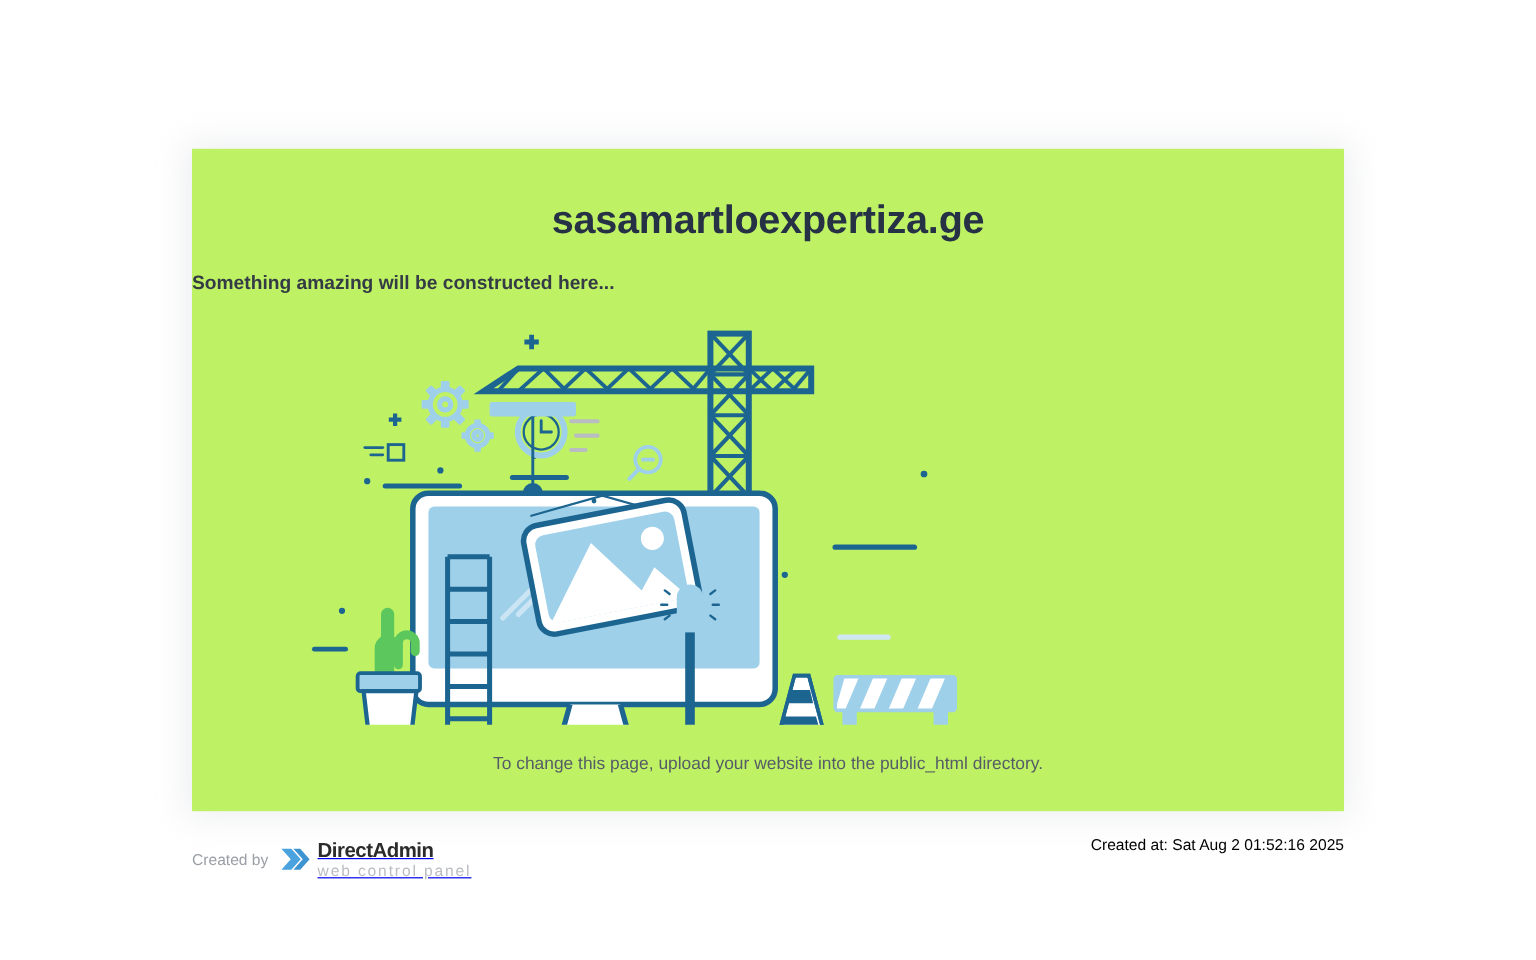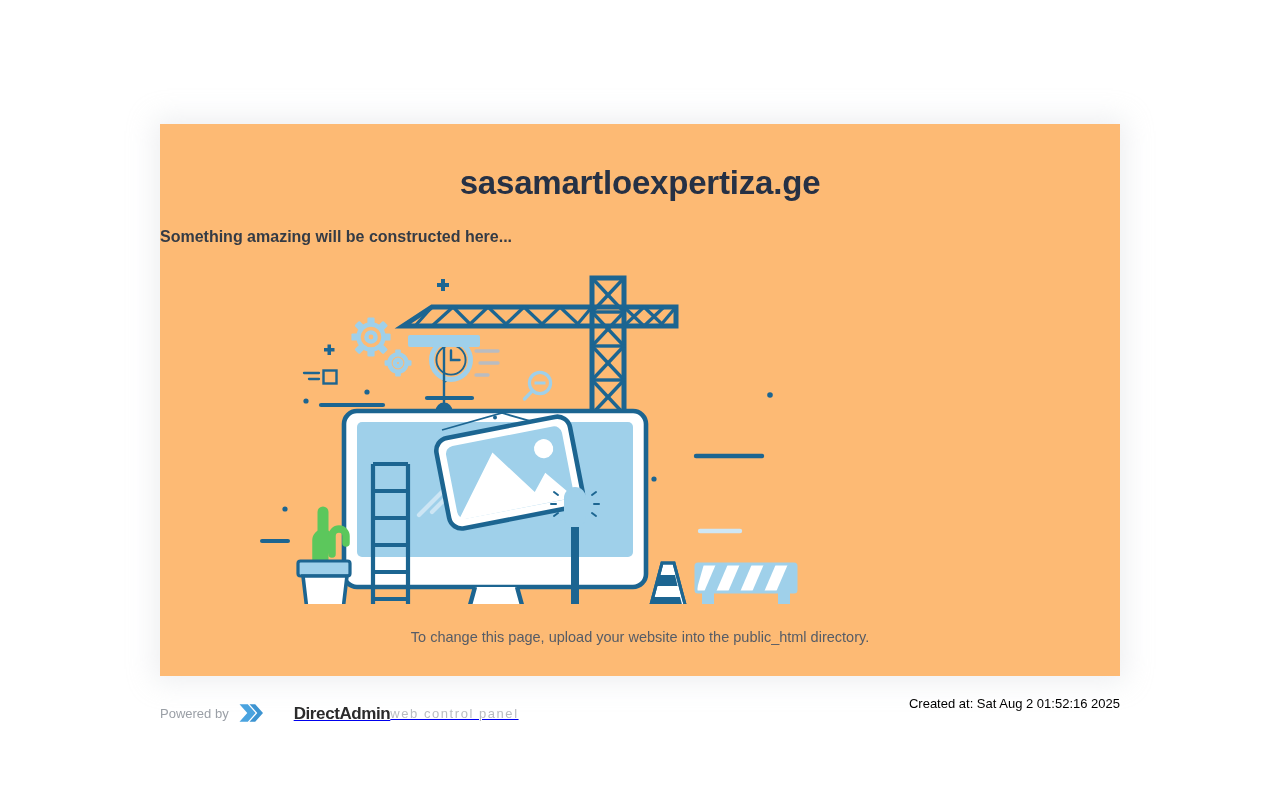--- a/index.html
+++ b/index.html
@@ -25,21 +25,21 @@
     height: 800px;
   }
 
   
   .card {
     position: absolute;
     left: 160px;
     top: 124px;
     width: 960px;
     height: 552px;
-    background: #fdba74;
+    background: #bef264;
     box-shadow: 0 0 26px 6px rgba(200, 203, 210, 0.30);
     box-sizing: border-box;
   }
 
   .card-title {
     position: absolute;
     left: 0;
     top: 40px;
     width: 960px;
     text-align: center;
@@ -108,23 +108,22 @@
     align-items: center;
     gap: 6px;
   }
   .da-mark {
     width: 26px;
     height: 26px;
     flex: 0 0 26px;
   }
   .da-words {
     display: flex;
-    flex-direction: row;
+    flex-direction: column;
     line-height: 1;
-    margin-left: 24px;
   }
   .da-name {
     font-size: 17px;
     font-weight: bold;
     color: #2b2b2b;
     letter-spacing: -0.4px;
   }
   .da-tagline {
     margin-top: 2px;
     font-size: 13px;
@@ -399,21 +398,21 @@
 
       </svg>
     </div>
 
     <div class="card-note">To change this page, upload your website into the public_html directory.</div>
   </div>
 
   <div class="footer">
 
     <div class="powered">
-      <span class="powered-label">Powered by</span>
+      <span class="powered-label">Created by</span>
 
       <a class="da-logo" href="#">
         <span class="da-mark">
           <svg viewBox="0 0 26 26" xmlns="http://www.w3.org/2000/svg" width="26" height="26">
             <path d="M1.5,4.2 L9.8,4.2 L17.6,13 L9.8,21.8 L1.5,21.8 L9.3,13 Z" fill="#4aa3df"></path>
             <path d="M11.5,4.2 L17.2,4.2 L25,13 L17.2,21.8 L11.5,21.8 L19.3,13 Z" fill="#3d94d1"></path>
           </svg>
         </span>
         <span class="da-words">
           <span class="da-name">DirectAdmin</span>

